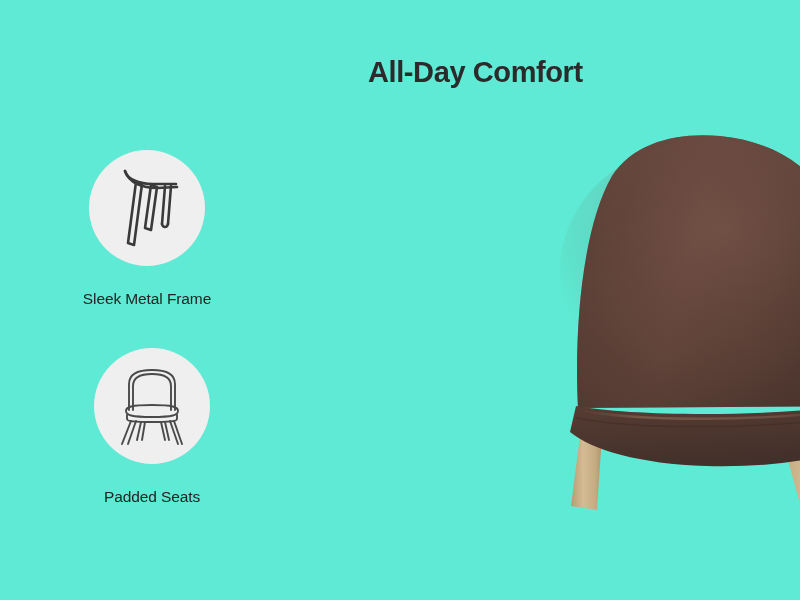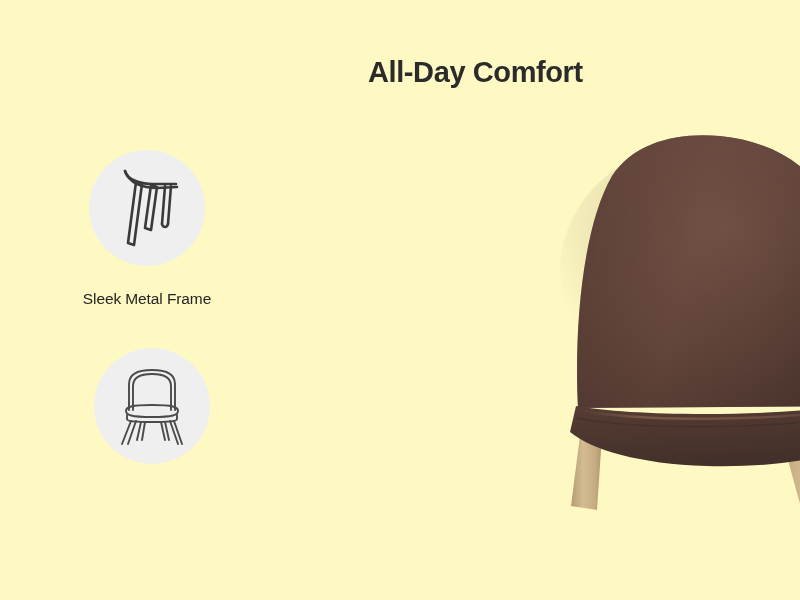--- a/index.html
+++ b/index.html
@@ -10,21 +10,21 @@
   }
   body {
     font-family: "Liberation Sans", sans-serif;
     -webkit-font-smoothing: antialiased;
   }
 
   #stage {
     position: relative;
     width: 800px;
     height: 600px;
-    background: #fef9c3;
+    background: #5eead4;
     overflow: hidden;
   }
 
   
   .headline {
     position: absolute;
     left: 368px;
     top: 56px;
     width: 420px;
   }
@@ -144,20 +144,21 @@
             <path d="M25 55 L 17 78"></path>
             <path d="M30 56 L 26 74"></path>
             <path d="M34 56 L 31 74"></path>
             <path d="M50 56 L 54 74"></path>
             <path d="M54 56 L 58 74"></path>
             <path d="M59 55 L 67 78"></path>
             <path d="M63 55 L 71 78"></path>
           </svg>
         </span>
       </div>
+      <div class="feature-label">Padded Seats</div>
     </div>
 
   </div>
 
   <div class="chair-photo">
     <svg width="400" height="500" viewBox="0 0 400 500">
       <defs>
 
         <linearGradient id="backGrad" x1="0" y1="0" x2="1" y2="0.25">
           <stop offset="0%" stop-color="#523a32"></stop>

